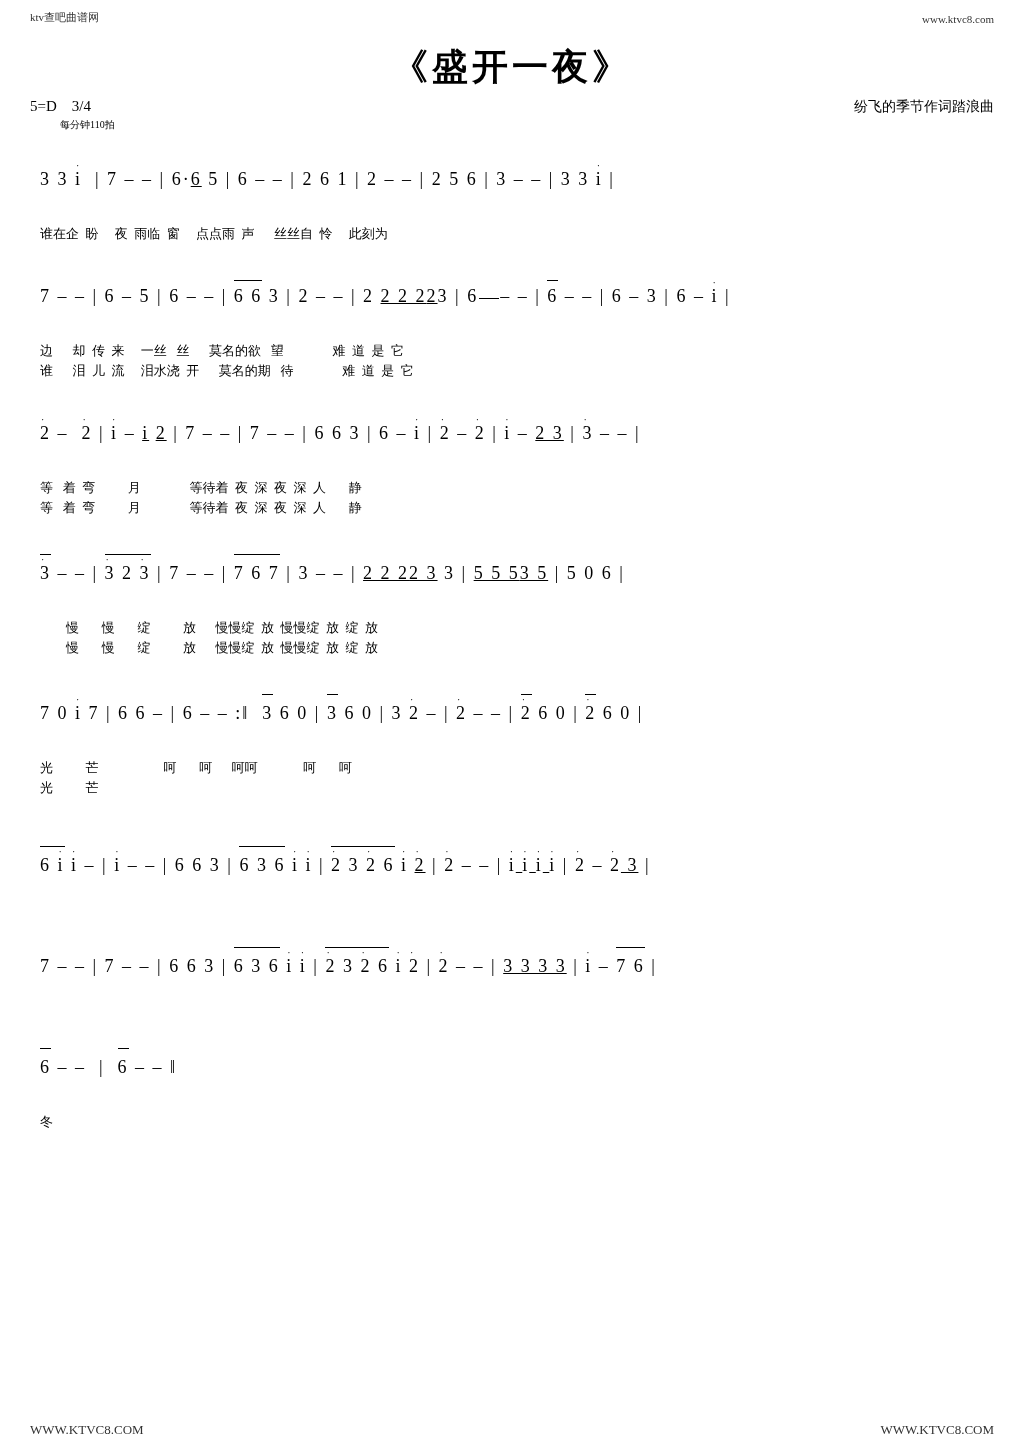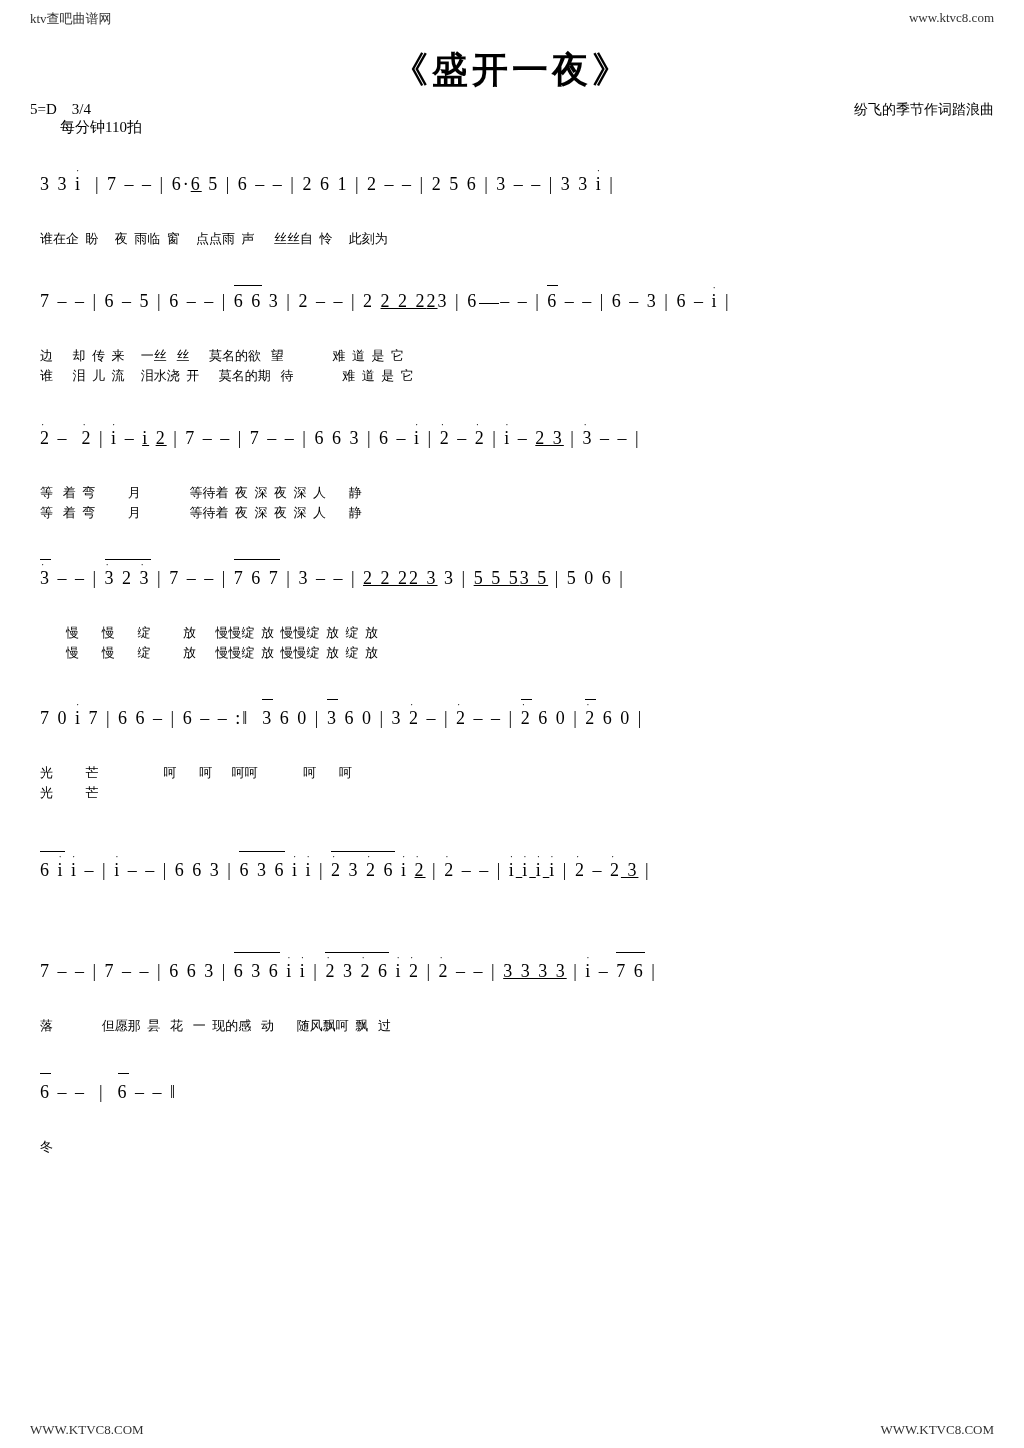--- a/index.html
+++ b/index.html
@@ -10,41 +10,41 @@
       width: 1024px;
       min-height: 1448px;
       position: relative;
     }
     .page {
       padding: 10px 30px 30px 30px;
     }
     .top-bar {
       display: flex;
       justify-content: space-between;
-      align-items: flex-start;
-      font-size: 13px;
+      align-items: flex-end;
+      font-size: 11px;
       color: #333;
       margin-bottom: 18px;
     }
     .title {
       text-align: center;
       font-size: 36px;
       font-weight: bold;
       margin: 8px 0 6px 0;
       letter-spacing: 4px;
     }
     .meta-row {
       display: flex;
       justify-content: space-between;
       align-items: flex-start;
       font-size: 15px;
       margin-bottom: 2px;
     }
     .meta-right { font-size: 14px; text-align: right; }
-    .tempo { font-size: 15px; margin-left: 30px; }
+    .tempo { font-size: 10px; margin-left: 30px; }
     .bottom-bar {
       position: absolute;
       bottom: 10px;
       left: 30px;
       right: 30px;
       display: flex;
       justify-content: space-between;
       font-size: 13px;
       color: #333;
     }
@@ -142,21 +142,20 @@
     <div class="row">
       <div class="notation-text">
 <span style="font-size:18px; font-family:'Times New Roman',serif; letter-spacing:2px;"><span style="text-decoration:underline;"><span style="display:inline-block;border-top:1px solid #000;padding-top:2px;">6 <span style="display:inline-block;position:relative;">i<span style="position:absolute;top:-6px;left:1px;font-size:10px;">·</span></span></span></span> <span style="display:inline-block;position:relative;">i<span style="position:absolute;top:-6px;left:1px;font-size:10px;">·</span></span> – | <span style="display:inline-block;position:relative;">i<span style="position:absolute;top:-6px;left:1px;font-size:10px;">·</span></span> – – | 6 6 3 | <span style="text-decoration:underline;"><span style="display:inline-block;border-top:1px solid #000;padding-top:2px;">6 3 6</span></span> <span style="display:inline-block;position:relative;">i<span style="position:absolute;top:-6px;left:1px;font-size:10px;">·</span></span> <span style="display:inline-block;position:relative;">i<span style="position:absolute;top:-6px;left:1px;font-size:10px;">·</span></span> | <span style="text-decoration:underline;"><span style="display:inline-block;border-top:1px solid #000;padding-top:2px;"><span style="display:inline-block;position:relative;">2<span style="position:absolute;top:-6px;left:1px;font-size:10px;">·</span></span> 3 <span style="display:inline-block;position:relative;">2<span style="position:absolute;top:-6px;left:1px;font-size:10px;">·</span></span> 6</span></span> <span style="display:inline-block;position:relative;">i<span style="position:absolute;top:-6px;left:1px;font-size:10px;">·</span></span> <span style="display:inline-block;position:relative;text-decoration:underline;">2<span style="position:absolute;top:-6px;left:1px;font-size:10px;">·</span></span> | <span style="display:inline-block;position:relative;">2<span style="position:absolute;top:-6px;left:1px;font-size:10px;">·</span></span> – – | <span style="text-decoration:underline;"><span style="display:inline-block;position:relative;">i<span style="position:absolute;top:-6px;left:1px;font-size:10px;">·</span></span> <span style="display:inline-block;position:relative;">i<span style="position:absolute;top:-6px;left:1px;font-size:10px;">·</span></span> <span style="display:inline-block;position:relative;">i<span style="position:absolute;top:-6px;left:1px;font-size:10px;">·</span></span> <span style="display:inline-block;position:relative;">i<span style="position:absolute;top:-6px;left:1px;font-size:10px;">·</span></span></span> | <span style="display:inline-block;position:relative;">2<span style="position:absolute;top:-6px;left:1px;font-size:10px;">·</span></span> – <span style="text-decoration:underline;"><span style="display:inline-block;position:relative;">2<span style="position:absolute;top:-6px;left:1px;font-size:10px;">·</span></span> 3</span> |</span>
       </div>
     </div>
 
     <div class="row">
       <div class="notation-text">
 <span style="font-size:18px; font-family:'Times New Roman',serif; letter-spacing:2px;">7 – – | 7 – – | 6 6 3 | <span style="text-decoration:underline;"><span style="display:inline-block;border-top:1px solid #000;padding-top:2px;">6 3 6</span></span> <span style="display:inline-block;position:relative;">i<span style="position:absolute;top:-6px;left:1px;font-size:10px;">·</span></span> <span style="display:inline-block;position:relative;">i<span style="position:absolute;top:-6px;left:1px;font-size:10px;">·</span></span> | <span style="text-decoration:underline;"><span style="display:inline-block;border-top:1px solid #000;padding-top:2px;"><span style="display:inline-block;position:relative;">2<span style="position:absolute;top:-6px;left:1px;font-size:10px;">·</span></span> 3 <span style="display:inline-block;position:relative;">2<span style="position:absolute;top:-6px;left:1px;font-size:10px;">·</span></span> 6</span></span> <span style="display:inline-block;position:relative;">i<span style="position:absolute;top:-6px;left:1px;font-size:10px;">·</span></span> <span style="text-decoration:underline;"><span style="display:inline-block;position:relative;">2<span style="position:absolute;top:-6px;left:1px;font-size:10px;">·</span></span></span> | <span style="display:inline-block;position:relative;">2<span style="position:absolute;top:-6px;left:1px;font-size:10px;">·</span></span> – – | <span style="text-decoration:underline;">3 3 3 3</span> | <span style="display:inline-block;position:relative;">i<span style="position:absolute;top:-6px;left:1px;font-size:10px;">·</span></span> – <span style="text-decoration:underline;"><span style="display:inline-block;border-top:1px solid #000;padding-top:2px;">7 6</span></span> |</span>
       </div>
-      <div class="lyrics-text">落 &nbsp;&nbsp;&nbsp;&nbsp;&nbsp;&nbsp;&nbsp;&nbsp;&nbsp;&nbsp;&nbsp;&nbsp;&nbsp;&nbsp;但愿那 &nbsp;昙 &nbsp;&nbsp;花 &nbsp;&nbsp;一 &nbsp;现的感 &nbsp;&nbsp;动 &nbsp;&nbsp;&nbsp;&nbsp;&nbsp;&nbsp;随风飘呵 &nbsp;飘 &nbsp;&nbsp;过</div>
     </div>
 
     <div class="row">
       <div class="notation-text">
 <span style="font-size:18px; font-family:'Times New Roman',serif; letter-spacing:2px;"><span style="display:inline-block;border-top:1px solid #000;padding-top:2px;">6</span> – – &nbsp;| &nbsp;<span style="display:inline-block;border-top:1px solid #000;padding-top:2px;">6</span> – – ‖</span>
       </div>
       <div class="lyrics-text">冬</div>
     </div>
 
   </div>

